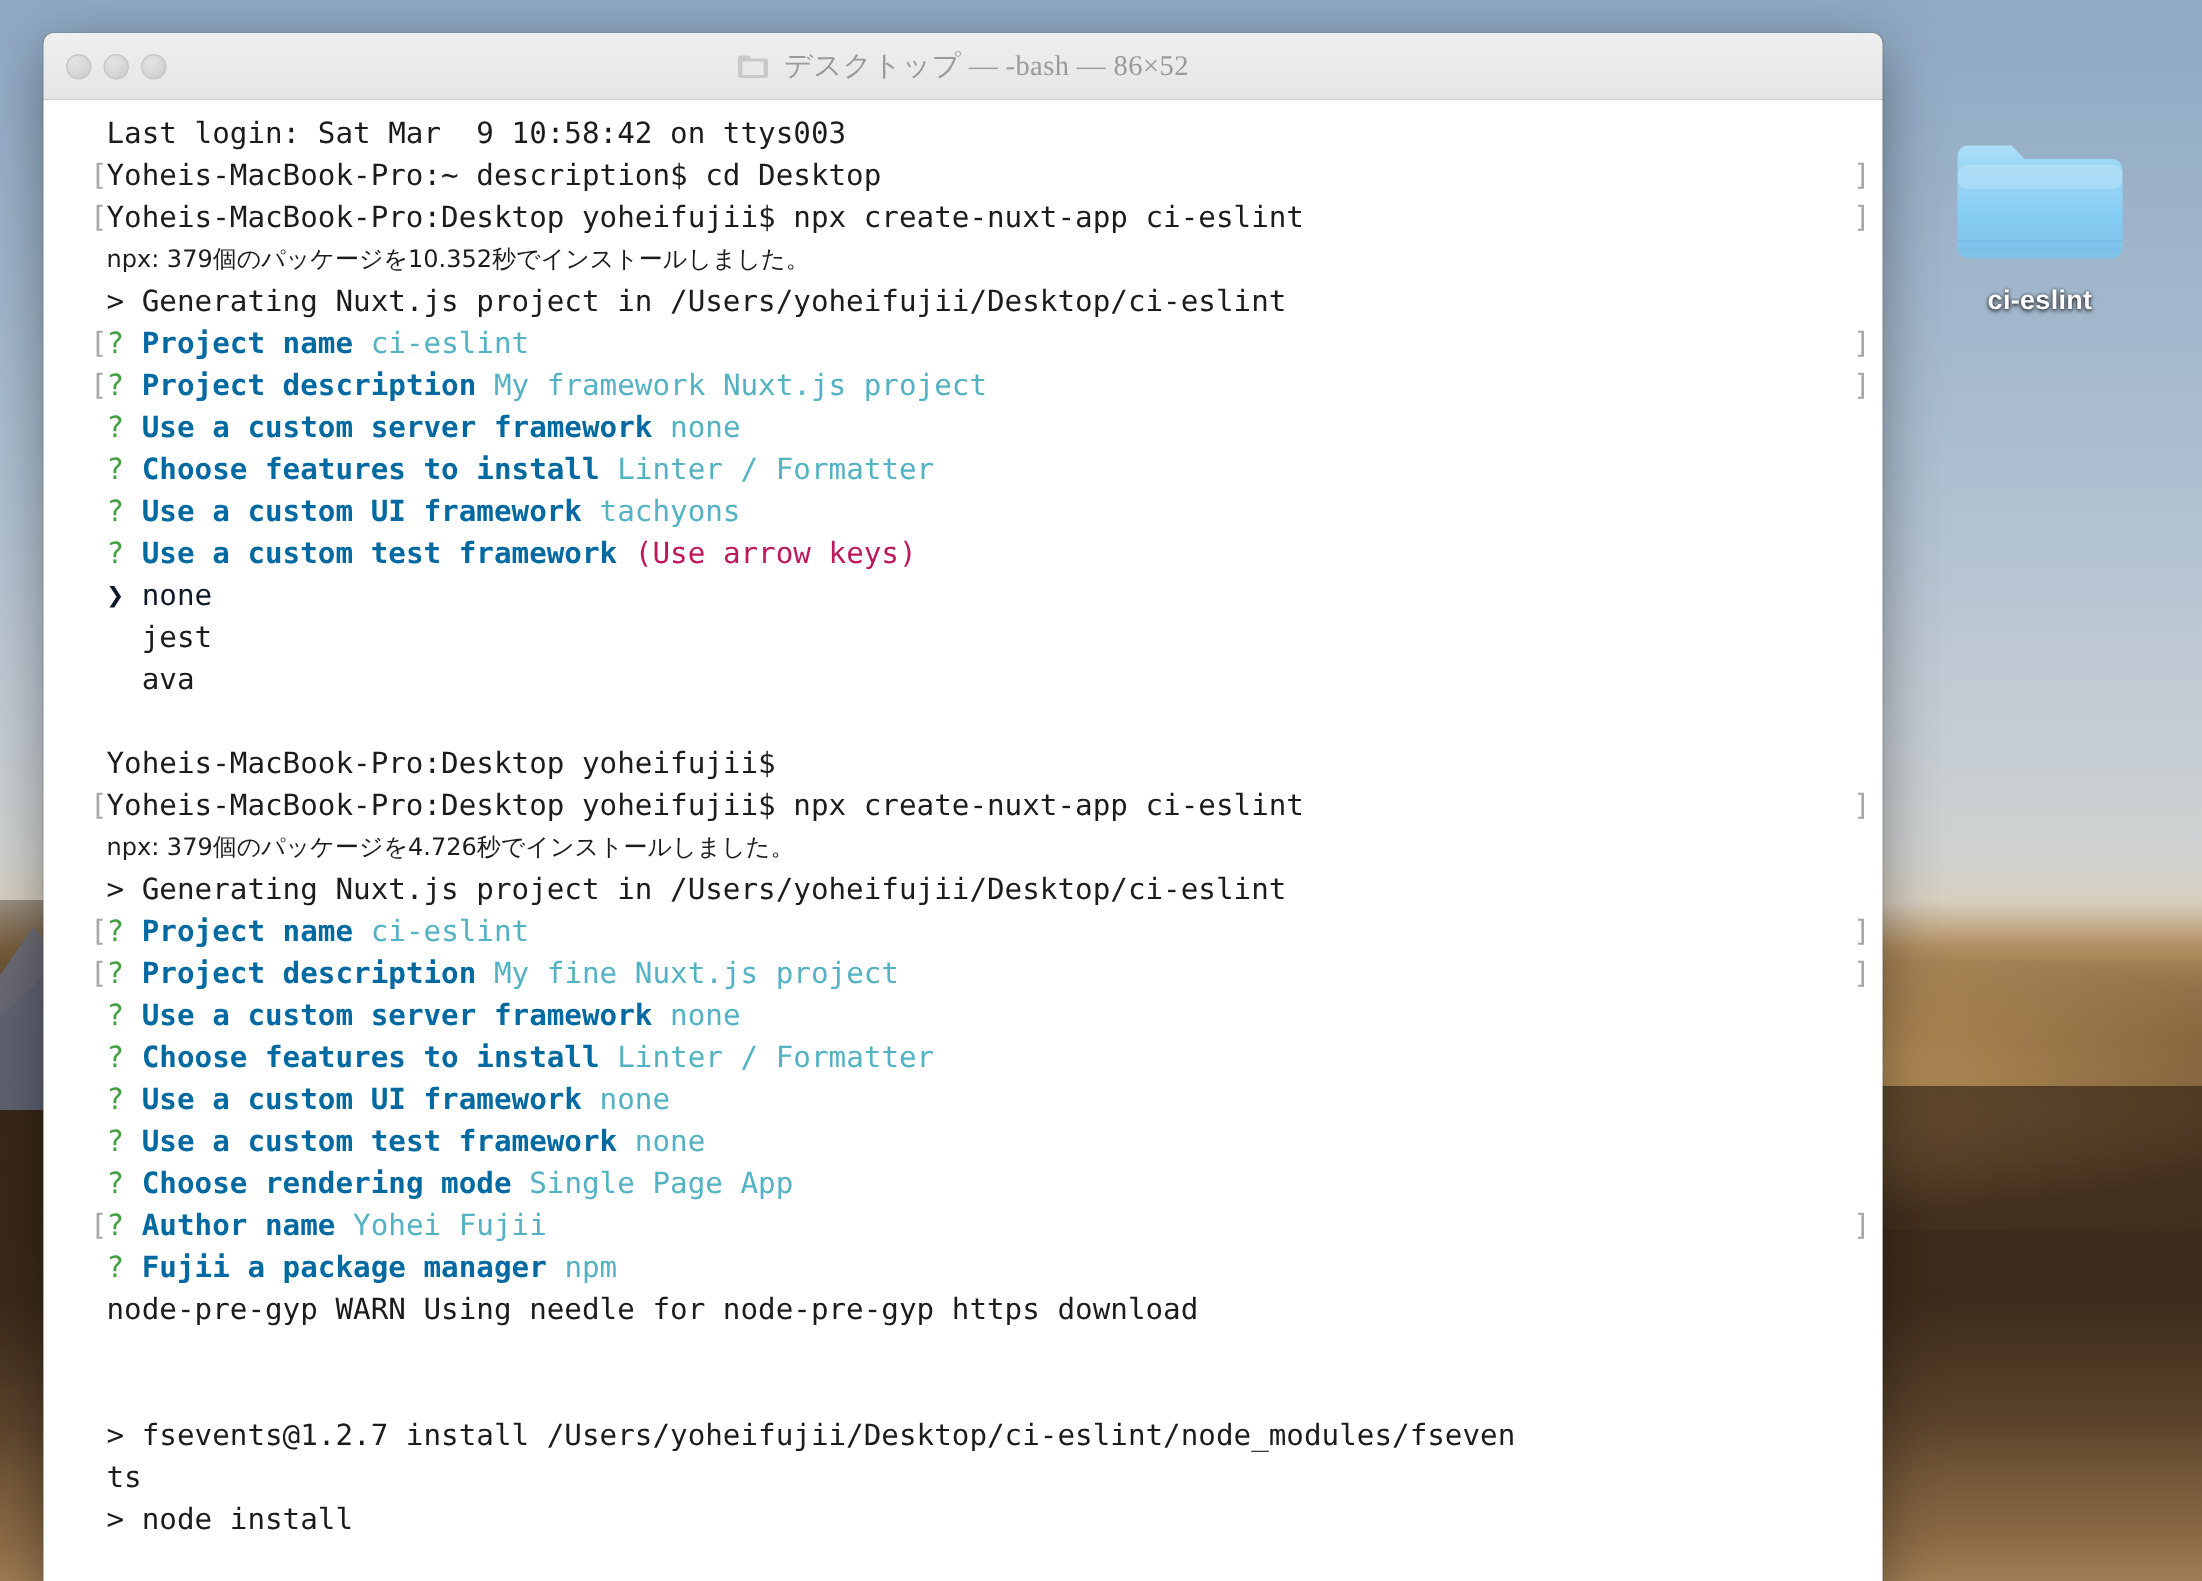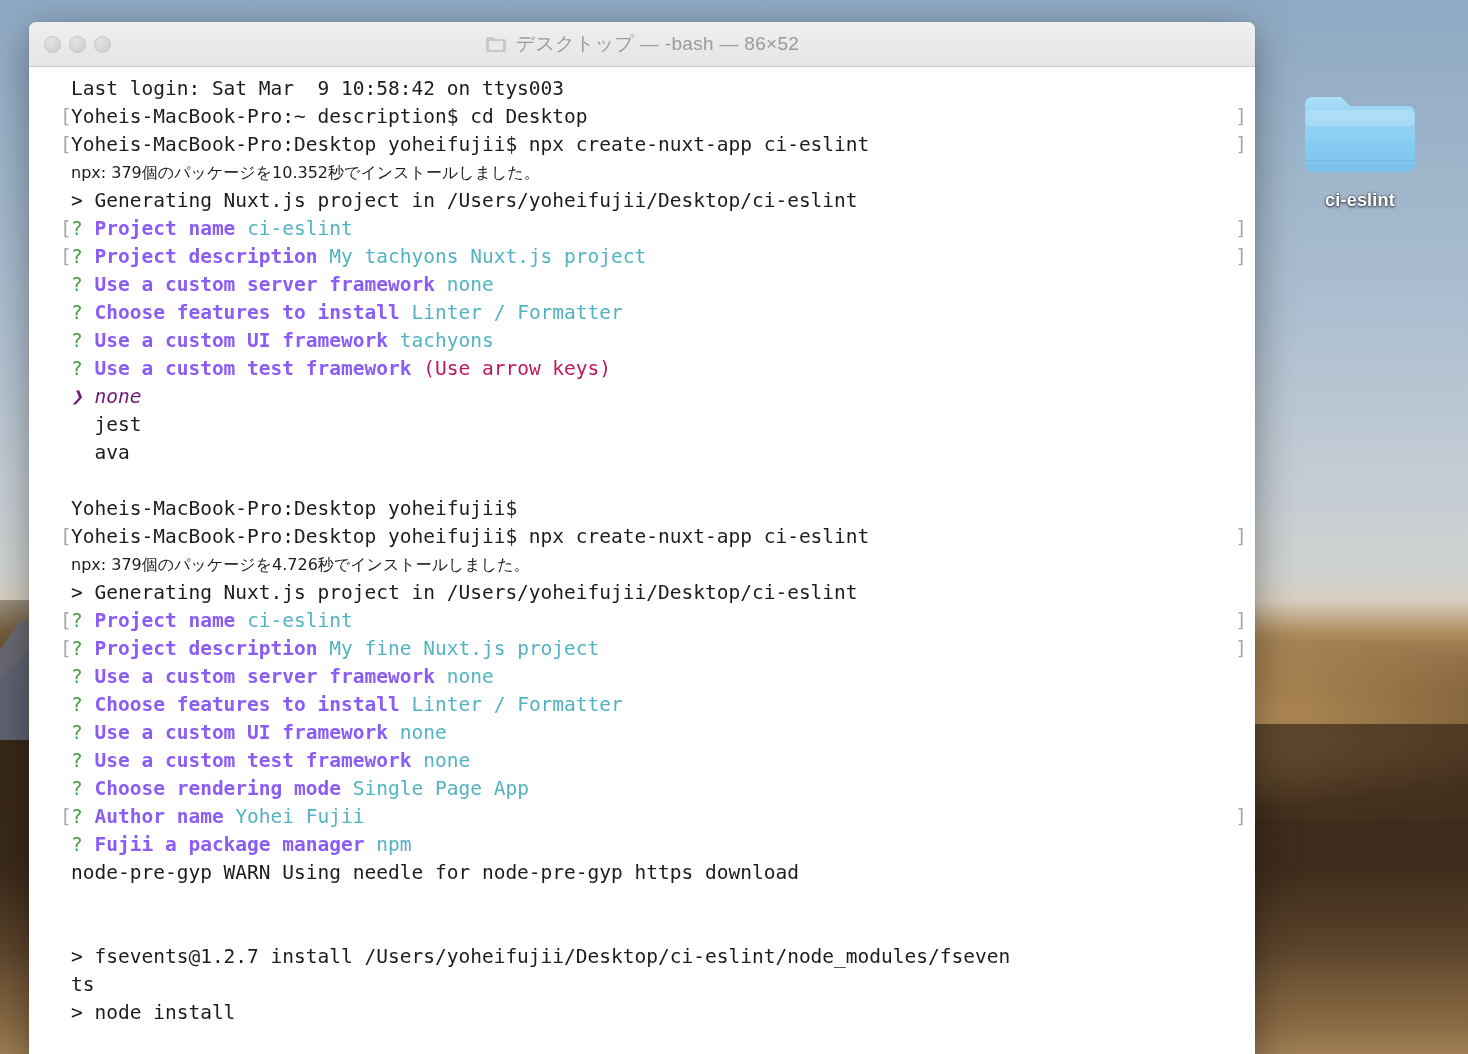--- a/index.html
+++ b/index.html
@@ -143,21 +143,21 @@
     background: radial-gradient(circle at 35% 30%, #e4e4e4, #d2d2d2 70%, #c9c9c9 100%);
     border: 1px solid #c6c6c6;
     box-sizing: border-box;
   }
   #title-text {
     display: flex;
     align-items: center;
     gap: 9px;
     font-size: 19px;
     color: #9a9a9a;
-    font-family: Liberation Sans, sans-serif;
+    font-family: Liberation Serif, serif;
     letter-spacing: 0.3px;
   }
   #title-folder-icon { display: block; }
 
   
   #terminal-body {
     position: relative;
     background: #ffffff;
     height: 1006px;
     padding: 8px 0 0 0;
@@ -180,24 +180,24 @@
     position: absolute;
     left: 31px;
     color: #a8a8a8;
   }
   .tline .rb {
     position: absolute;
     right: 8px;
     color: #a8a8a8;
   }
   .q      { color: #3fa23f; }
-  .lbl    { font-weight: bold; color: #8b5cf6; }
+  .lbl    { font-weight: bold; color: #0369a1; }
   .val    { color: #53b2c3; }
   .dim    { color: #be185d; }
-  .arrow  { color: #701a75; font-style: italic; }
+  .arrow  { color: #0f172a; }
   .jp {
     font-family: "DejaVu Sans", sans-serif;
     font-size: 16px;
   }
 </style>
 </head>
 <body>
 
 <div id="desktop">
 
@@ -249,21 +249,21 @@
       </div>
     </div>
 
     <div id="terminal-body">
         <div class="tline"><span>Last login: Sat Mar  9 10:58:42 on ttys003</span></div>
         <div class="tline"><span class="lb">[</span><span>Yoheis-MacBook-Pro:~ description$ cd Desktop</span><span class="rb">]</span></div>
         <div class="tline"><span class="lb">[</span><span>Yoheis-MacBook-Pro:Desktop yoheifujii$ npx create-nuxt-app ci-eslint</span><span class="rb">]</span></div>
         <div class="tline jp"><span>npx: 379個のパッケージを10.352秒でインストールしました。</span></div>
         <div class="tline"><span>&gt; Generating Nuxt.js project in /Users/yoheifujii/Desktop/ci-eslint</span></div>
         <div class="tline"><span class="lb">[</span><span class="q">? </span><span class="lbl">Project name</span><span> </span><span class="val">ci-eslint</span><span class="rb">]</span></div>
-        <div class="tline"><span class="lb">[</span><span class="q">? </span><span class="lbl">Project description</span><span> </span><span class="val">My tachyons Nuxt.js project</span><span class="rb">]</span></div>
+        <div class="tline"><span class="lb">[</span><span class="q">? </span><span class="lbl">Project description</span><span> </span><span class="val">My framework Nuxt.js project</span><span class="rb">]</span></div>
         <div class="tline"><span class="q">? </span><span class="lbl">Use a custom server framework</span><span> </span><span class="val">none</span></div>
         <div class="tline"><span class="q">? </span><span class="lbl">Choose features to install</span><span> </span><span class="val">Linter / Formatter</span></div>
         <div class="tline"><span class="q">? </span><span class="lbl">Use a custom UI framework</span><span> </span><span class="val">tachyons</span></div>
         <div class="tline"><span class="q">? </span><span class="lbl">Use a custom test framework</span><span> </span><span class="dim">(Use arrow keys)</span></div>
         <div class="tline"><span class="arrow">❯ none</span></div>
         <div class="tline"><span>  jest</span></div>
         <div class="tline"><span>  ava</span></div>
         <div class="tline"><span></span></div>
         <div class="tline"><span>Yoheis-MacBook-Pro:Desktop yoheifujii$</span></div>
         <div class="tline"><span class="lb">[</span><span>Yoheis-MacBook-Pro:Desktop yoheifujii$ npx create-nuxt-app ci-eslint</span><span class="rb">]</span></div>

